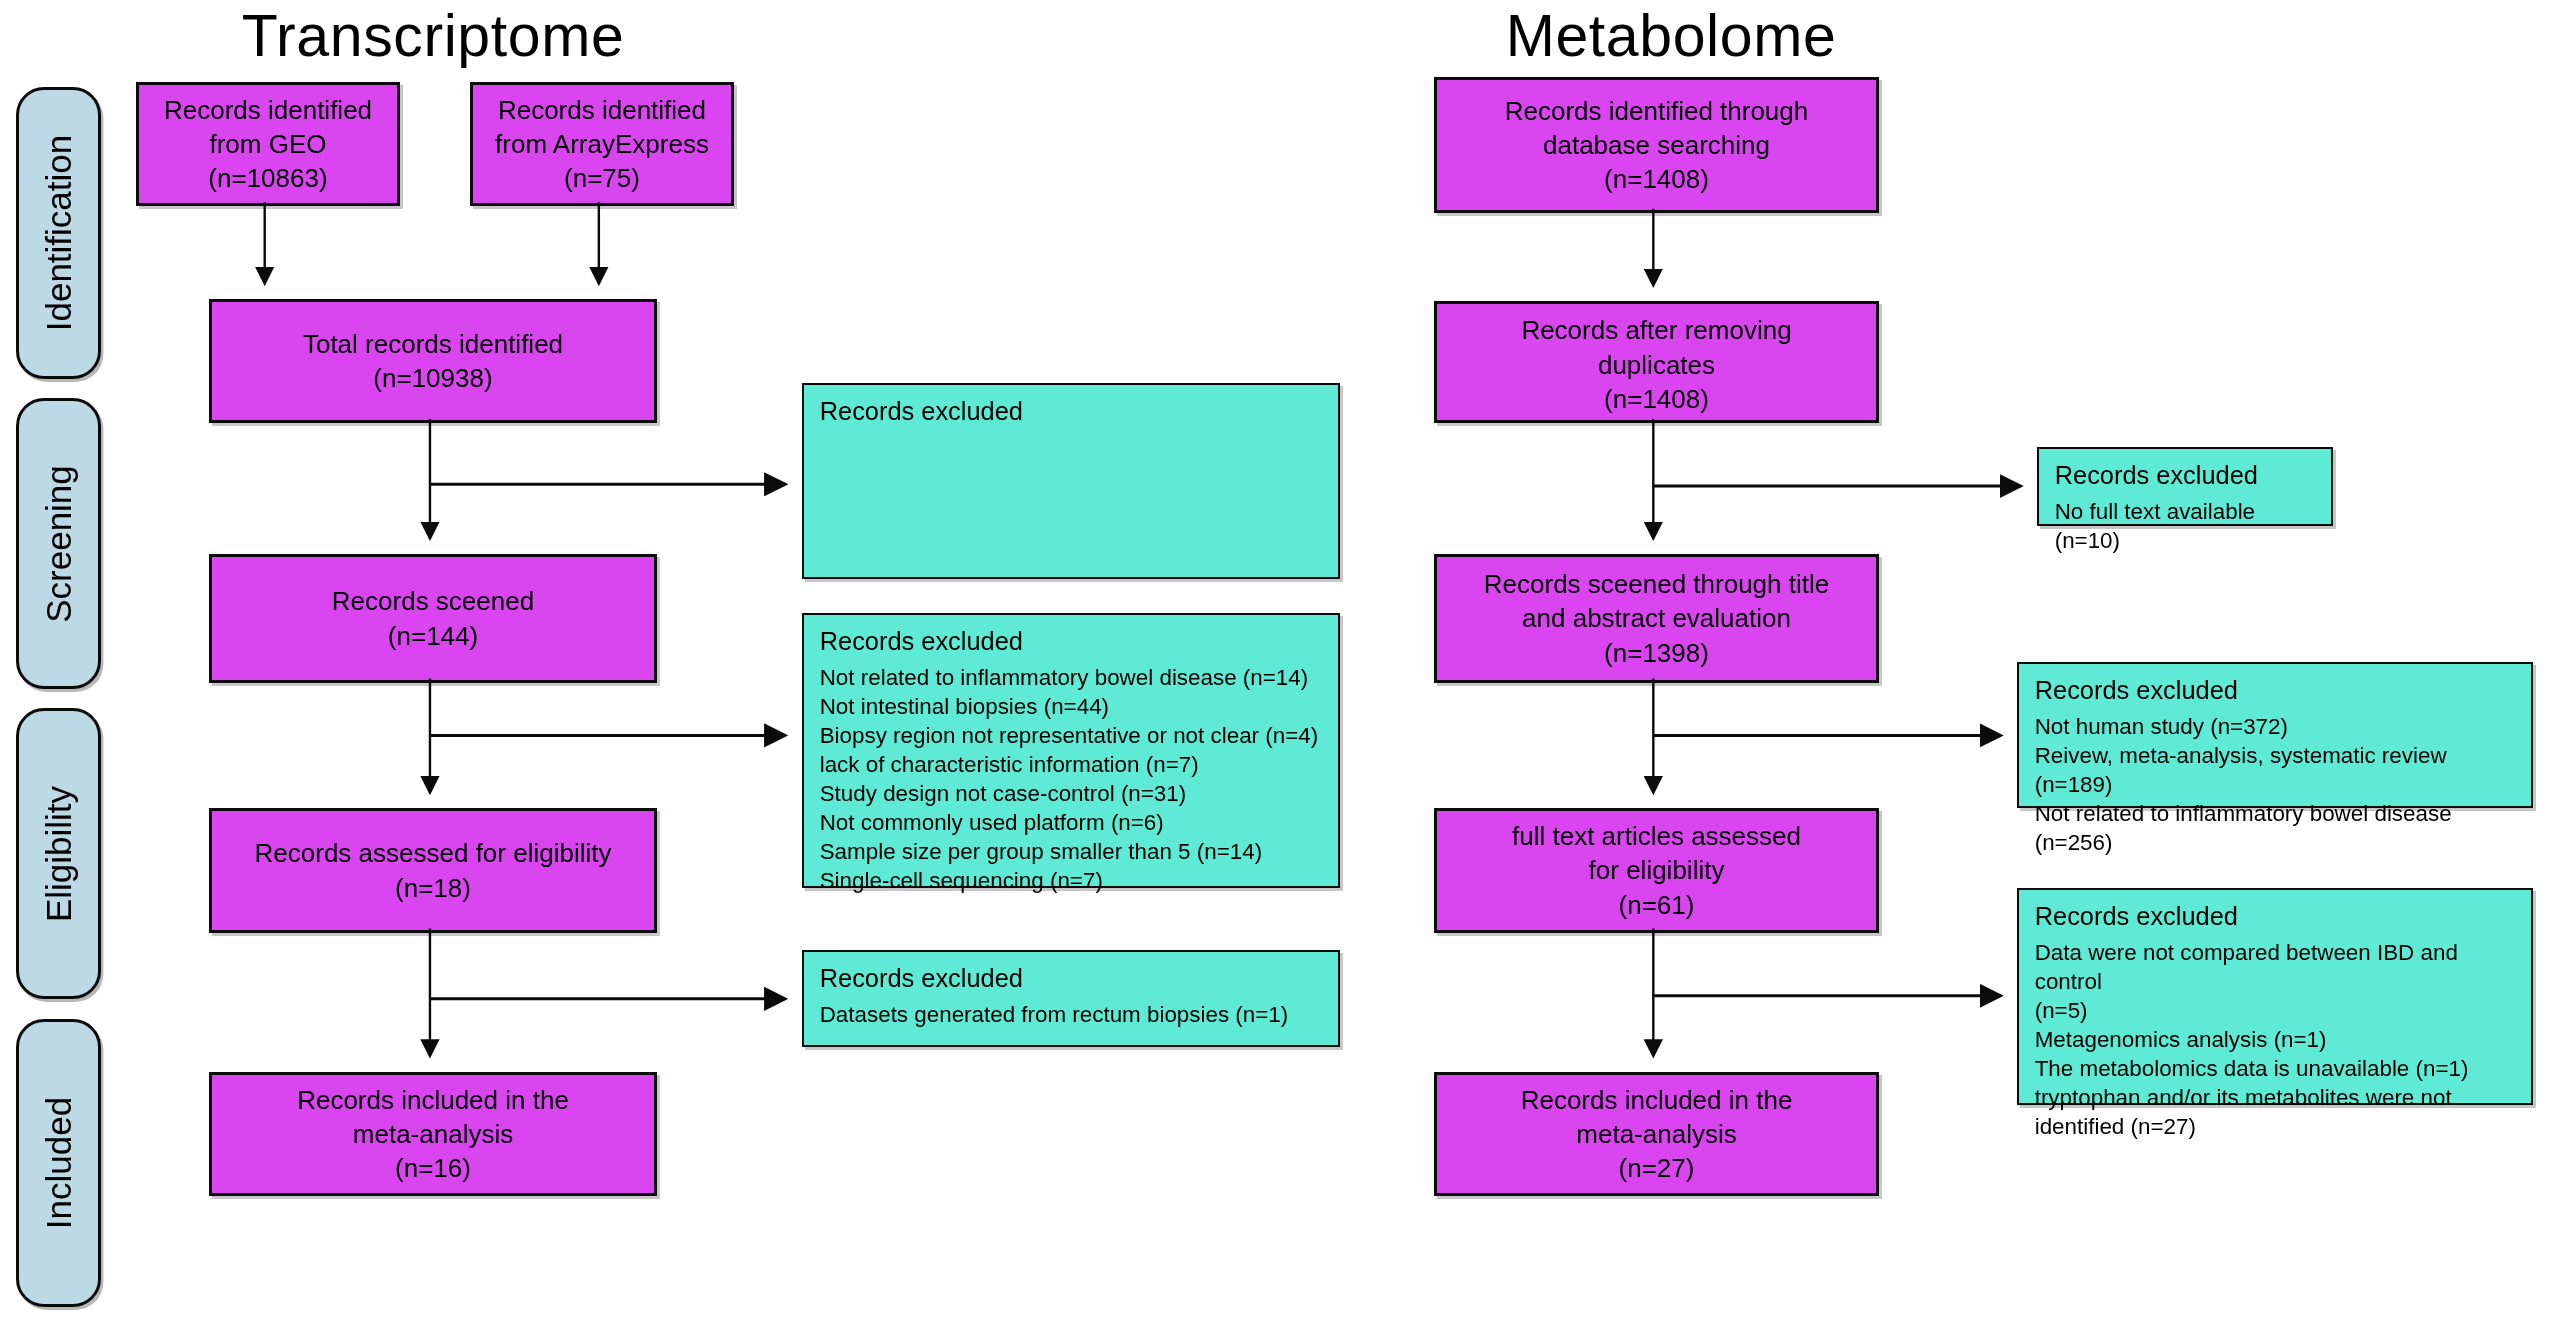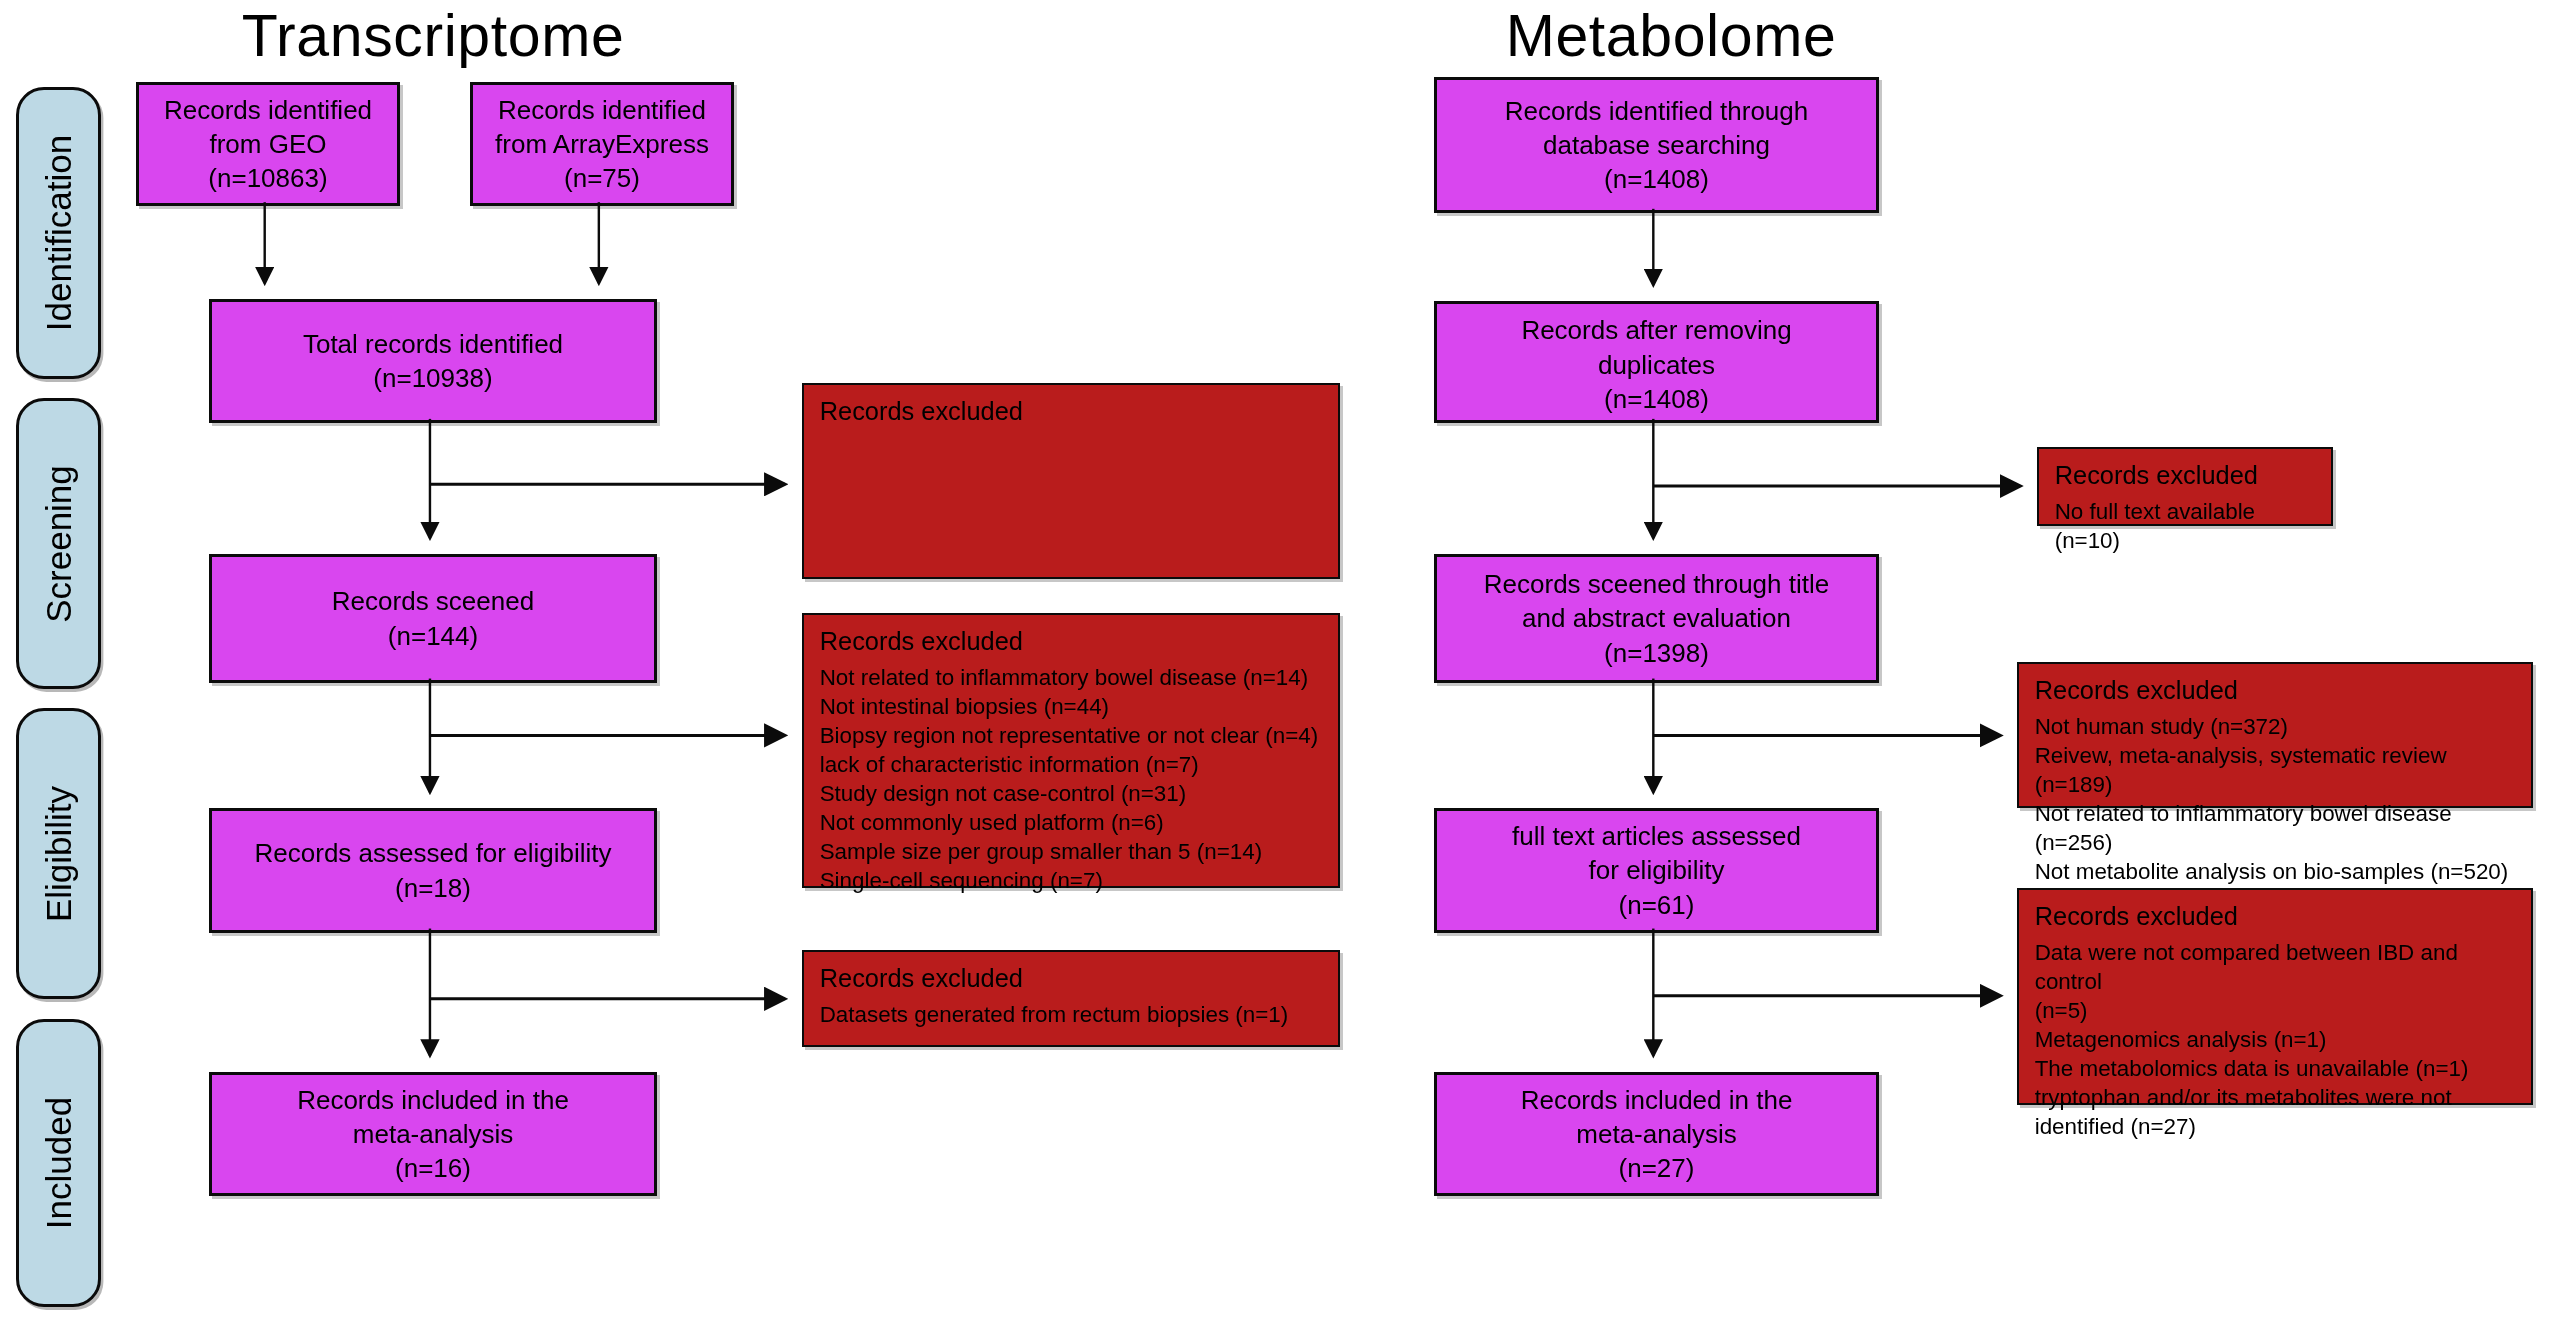--- a/index.html
+++ b/index.html
@@ -15,21 +15,21 @@
          box-shadow:2.4px 3px 0 rgba(0,0,0,0.28);}
   .stage .vtext{transform:rotate(-90deg);white-space:nowrap;font-size:35px;}
 
   
   .fbox{position:absolute;background:#d946ef;border:3.6px solid #0b0b0b;
         display:flex;align-items:center;justify-content:center;text-align:center;
         font-size:26px;line-height:1.32;box-shadow:3px 3px 0 rgba(0,0,0,0.22);}
   .fbox .fbox-text{white-space:pre-line;padding:3.6px 9.7px;}
 
   
-  .ebox{position:absolute;background:#b91c1c;border:2.4px solid #0b0b0b;
+  .ebox{position:absolute;background:#5eead4;border:2.4px solid #0b0b0b;
         padding:9.7px 15.7px;box-sizing:border-box;font-size:22.4px;line-height:1.30;
         box-shadow:3px 3px 0 rgba(0,0,0,0.22);}
   .ebox .exc-title{font-size:25.4px;margin-bottom:4.8px;}
   .exc-item{white-space:pre-line;}
 
   .arrows{position:absolute;left:0;top:0;pointer-events:none;}
 </style>
 </head>
 <body>
 
@@ -133,21 +133,20 @@
     <div>
         <div class="exc-item">No full text available (n=10)</div>
       </div>
   </div>
   <div class="ebox" style="left:2017px;top:662px;width:516px;height:146px;">
     <div class="exc-title">Records excluded</div>
     <div>
         <div class="exc-item">Not human study (n=372)</div>
         <div class="exc-item">Reivew, meta-analysis, systematic review (n=189)</div>
         <div class="exc-item">Not related to inflammatory bowel disease (n=256)</div>
-        <div class="exc-item">Not metabolite analysis on bio-samples (n=520)</div>
       </div>
   </div>
   <div class="ebox" style="left:2017px;top:888px;width:516px;height:217px;">
     <div class="exc-title">Records excluded</div>
     <div>
         <div class="exc-item">Data were not compared between IBD and control
 (n=5)</div>
         <div class="exc-item">Metagenomics analysis (n=1)</div>
         <div class="exc-item">The metabolomics data is unavailable (n=1)</div>
         <div class="exc-item">tryptophan and/or its metabolites were not

